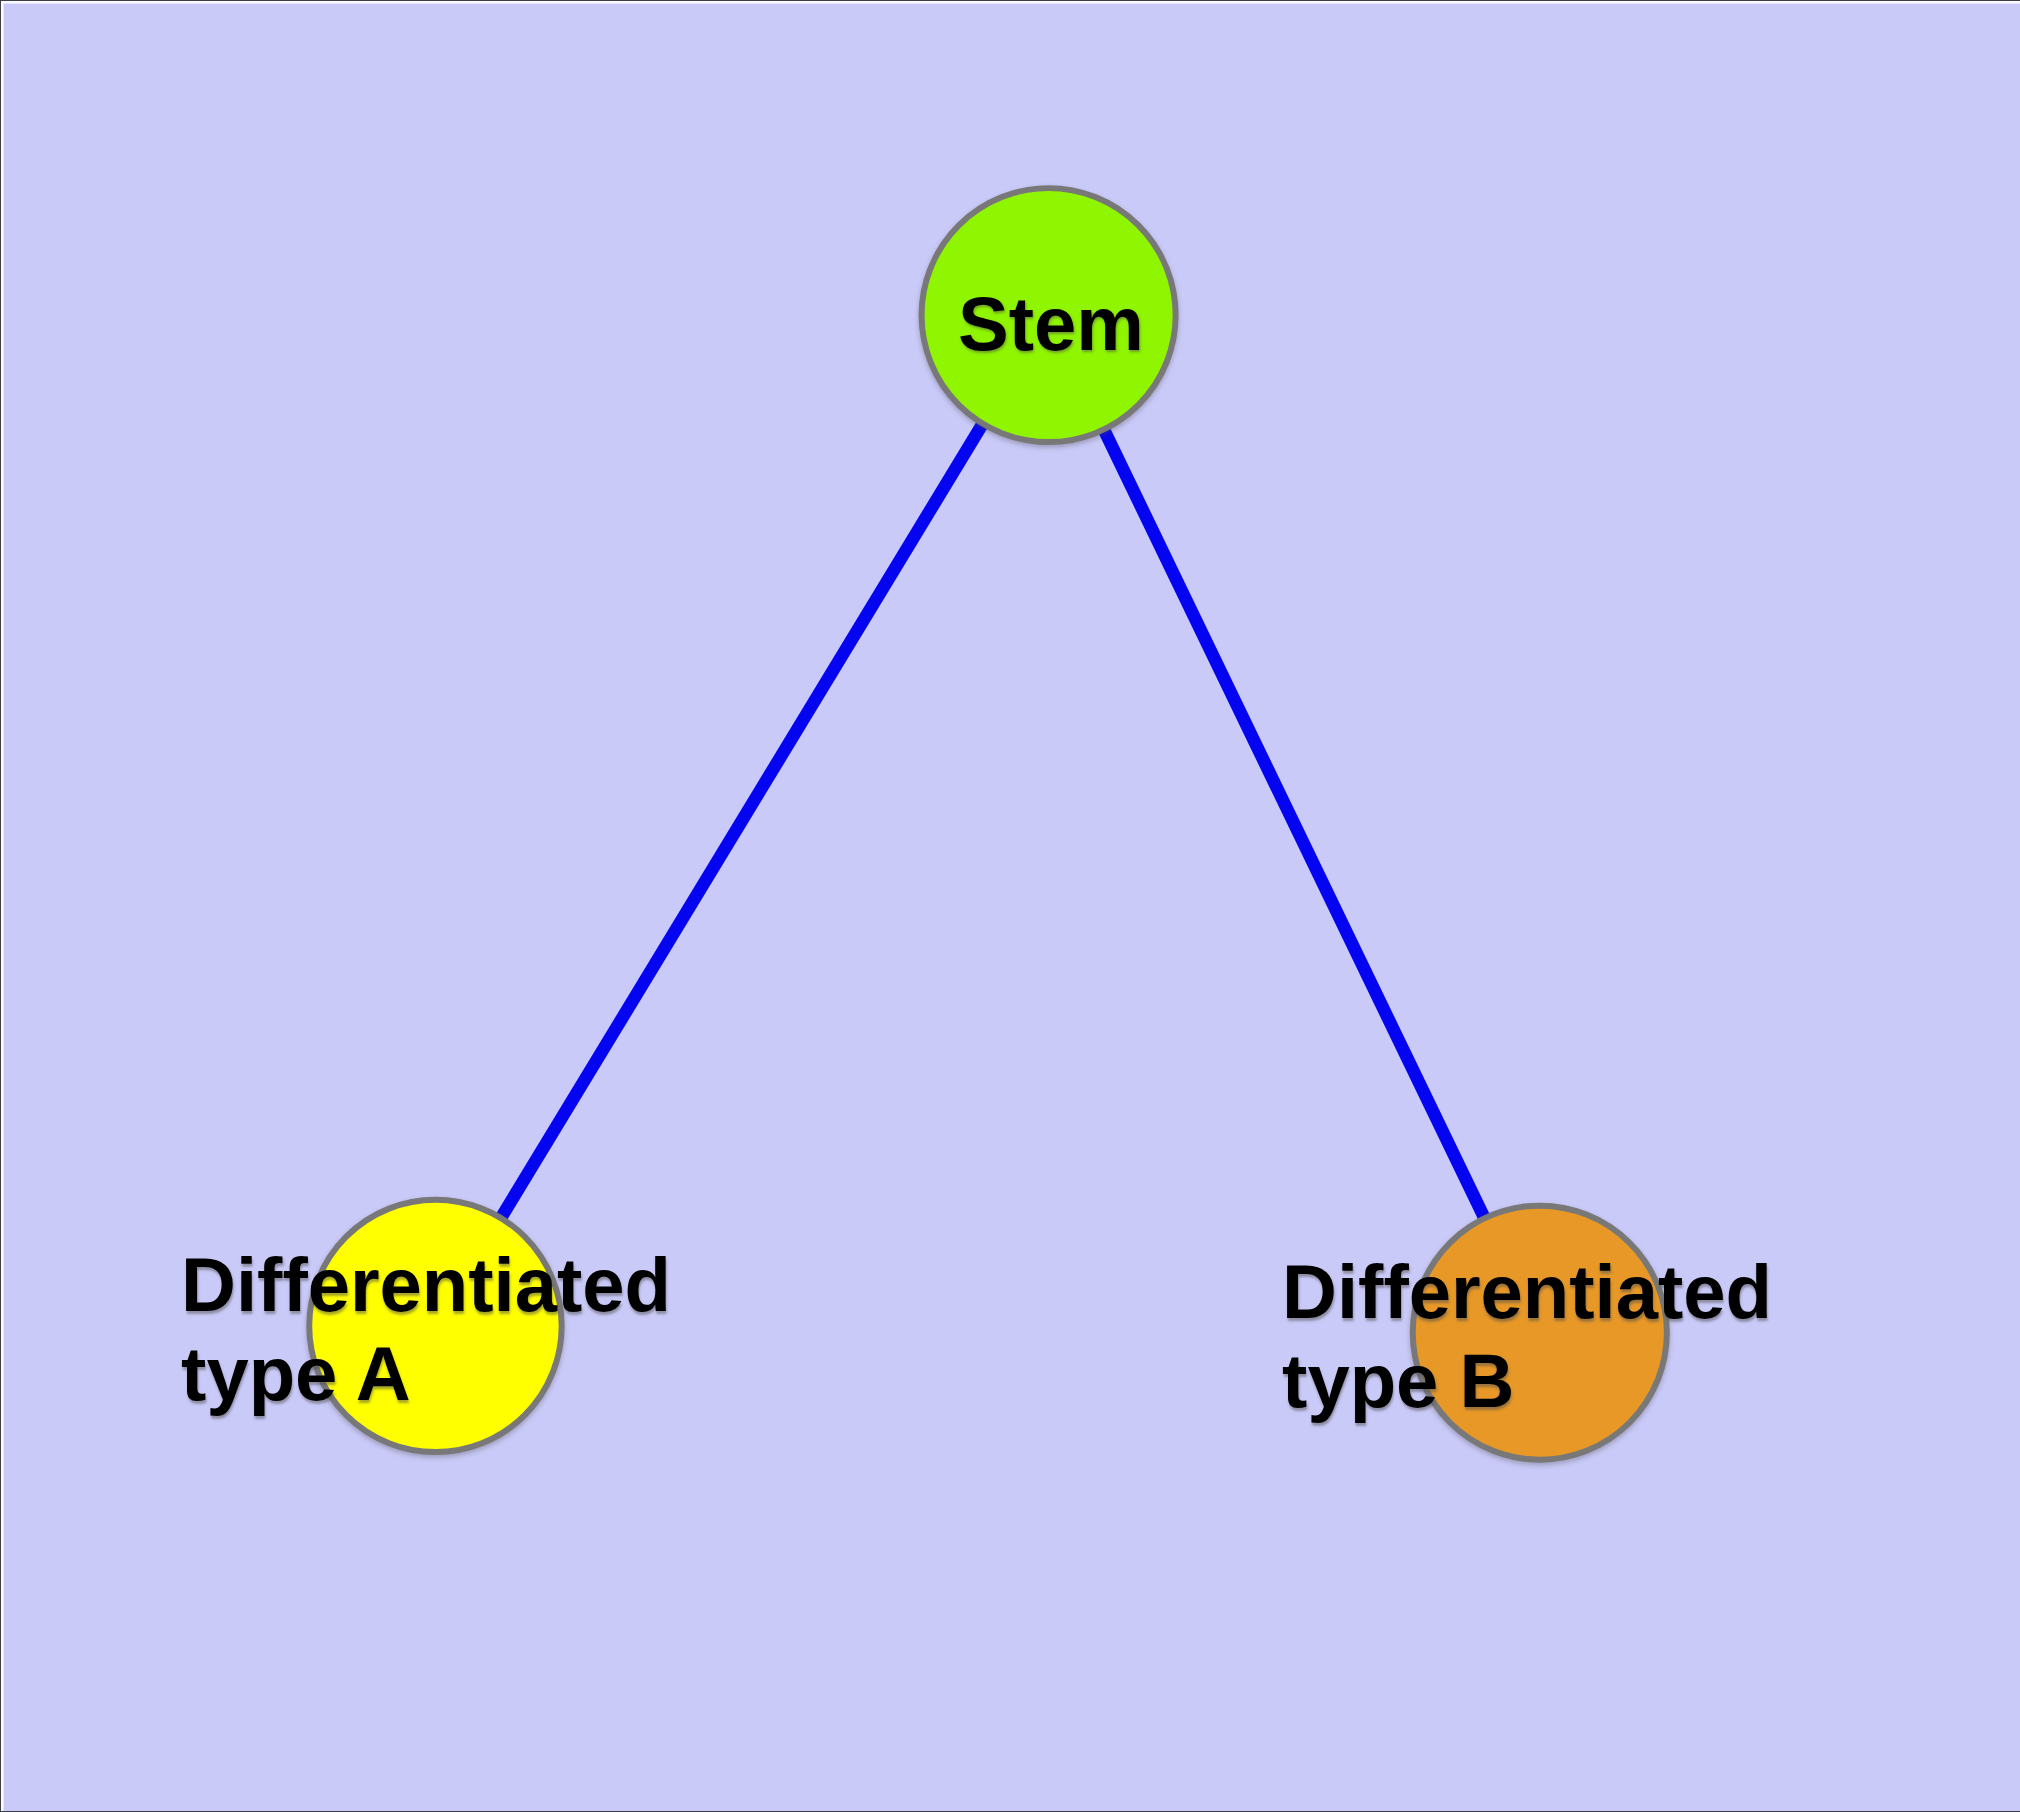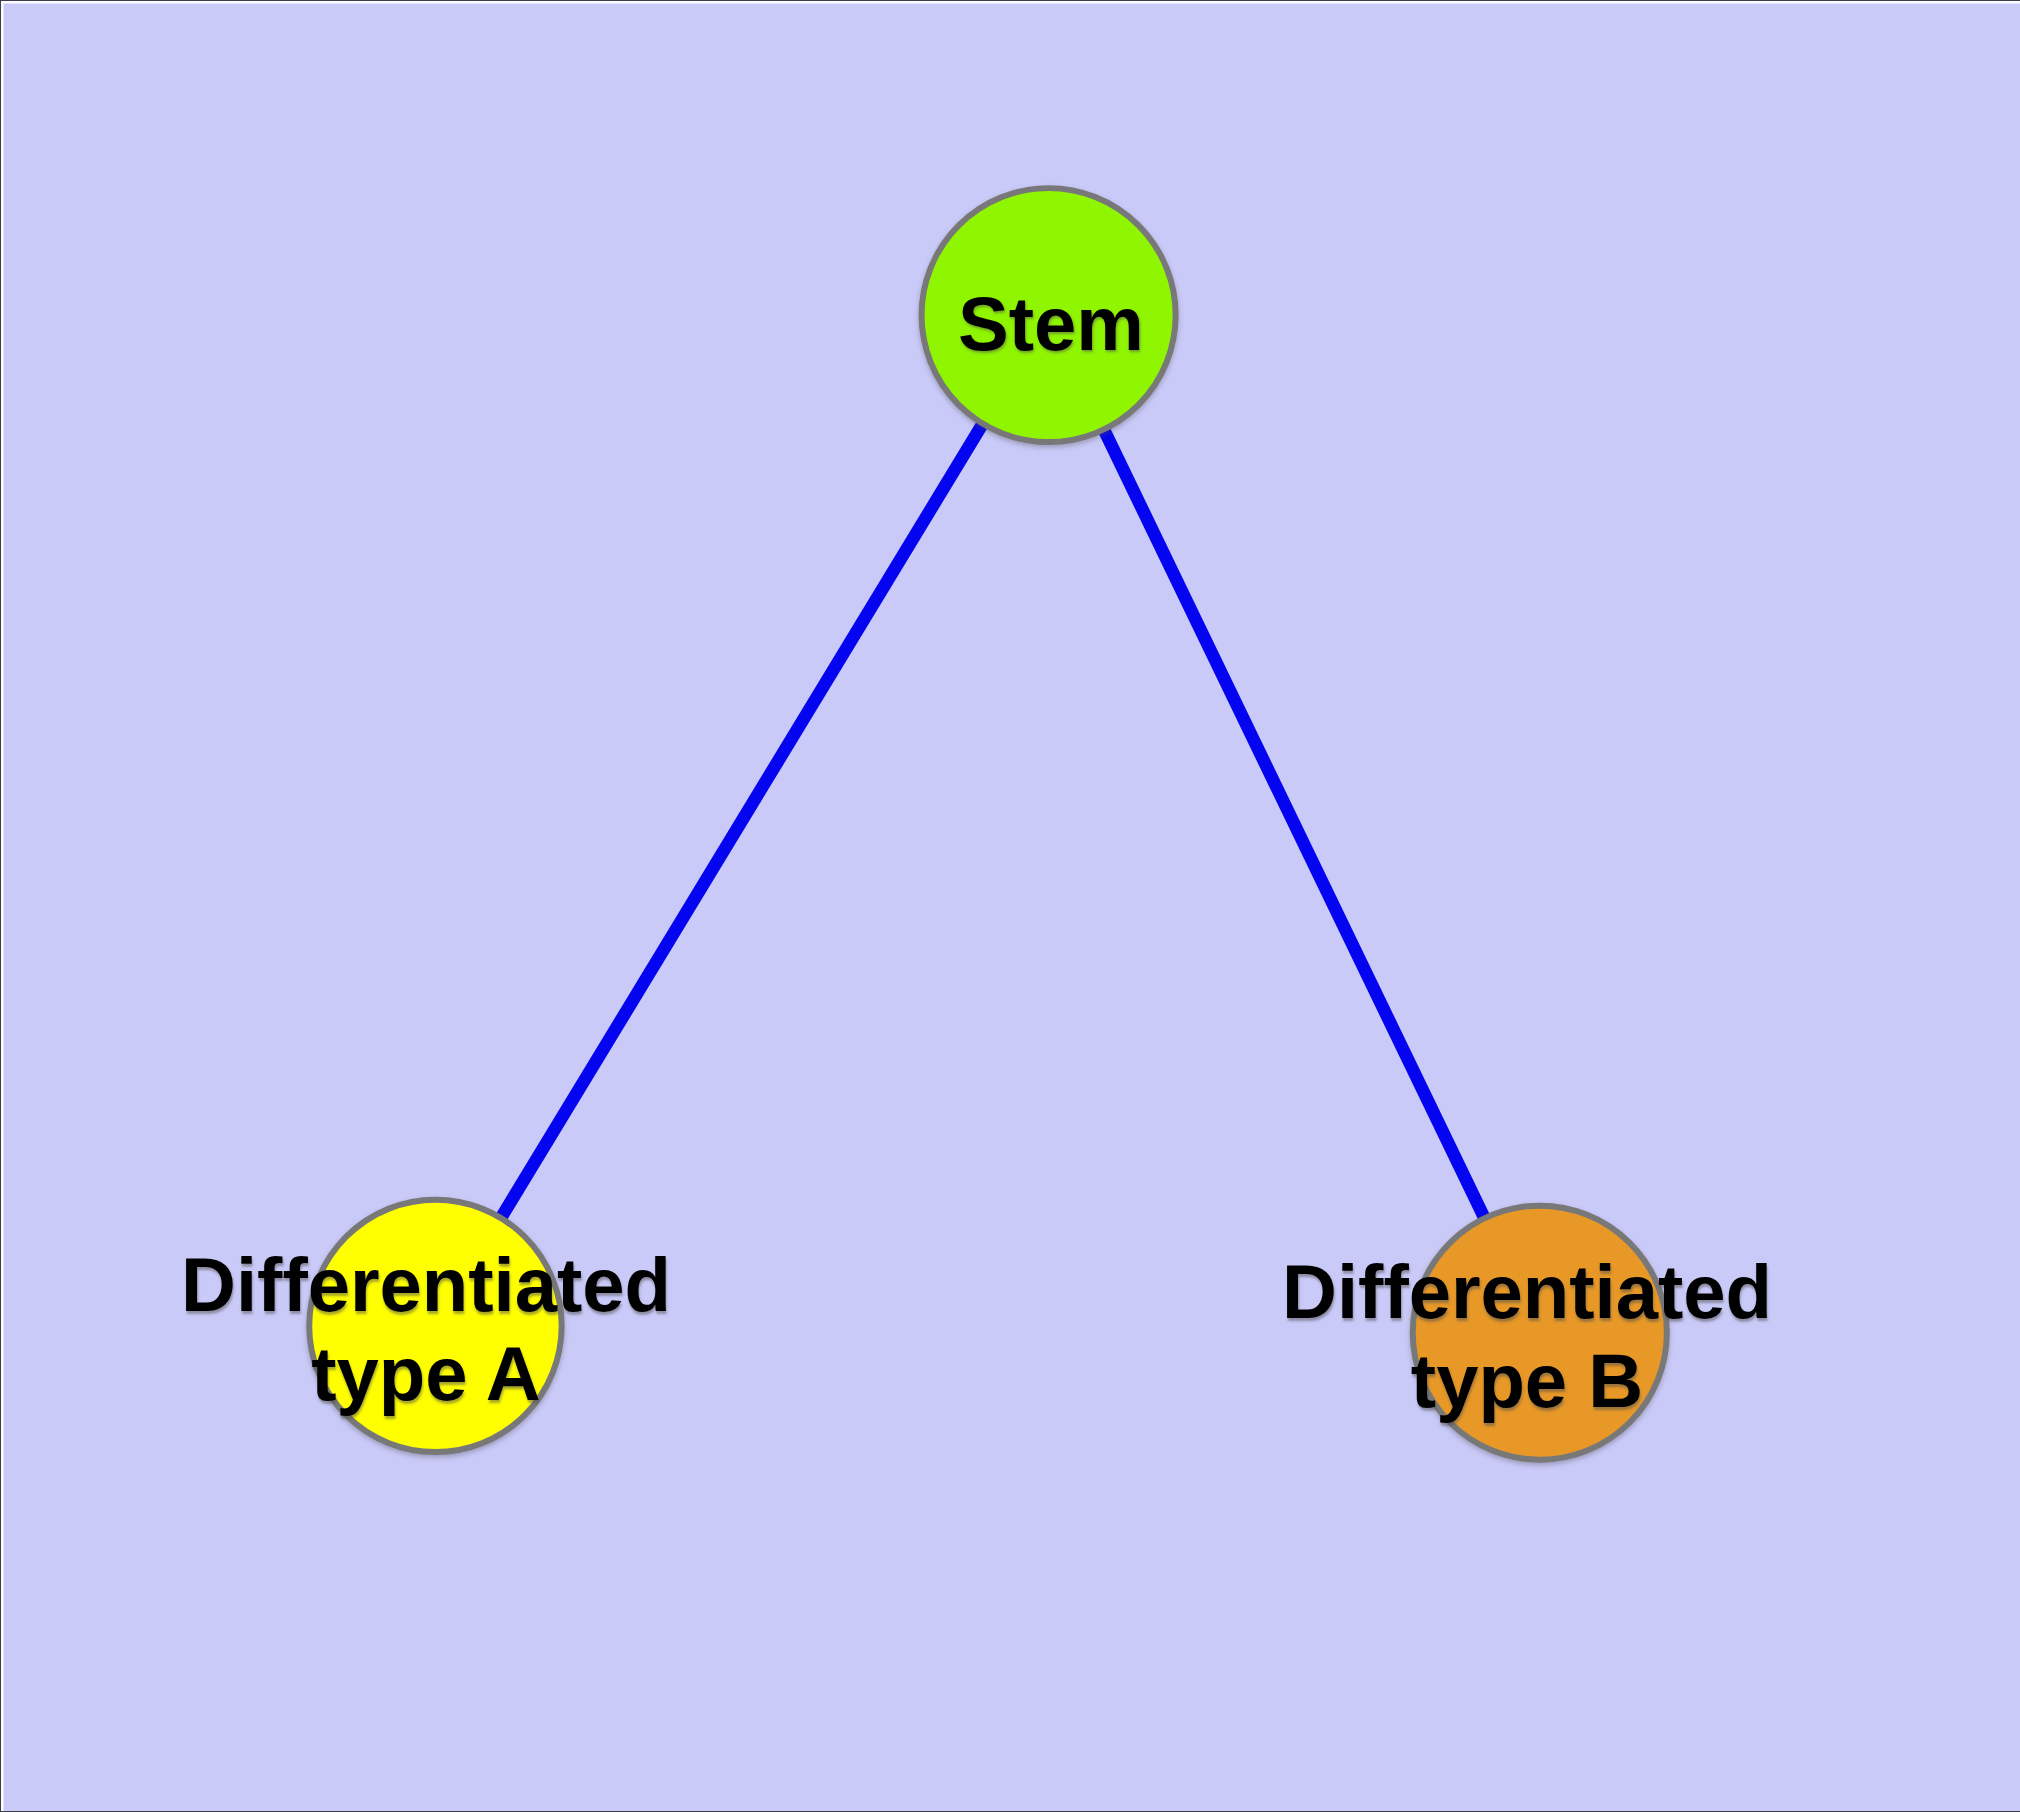--- a/index.html
+++ b/index.html
@@ -27,21 +27,21 @@
   .node-circle {
     filter: drop-shadow(0px 3px 3px rgba(70,70,70,0.35));
   }
   .node-label {
     position: absolute;
     transform: translate(-50%, -50%);
     font-weight: 700;
     font-size: 76px;
     line-height: 89px;
     color: #000000;
-    text-align: center;
+    text-align: left;
     white-space: pre-line;
     text-shadow: 0.8px 2.5px 2.5px rgba(80,80,80,0.5);
     pointer-events: none;
   }
 </style>
 </head>
 <body>
 
 <div class="page">
 

